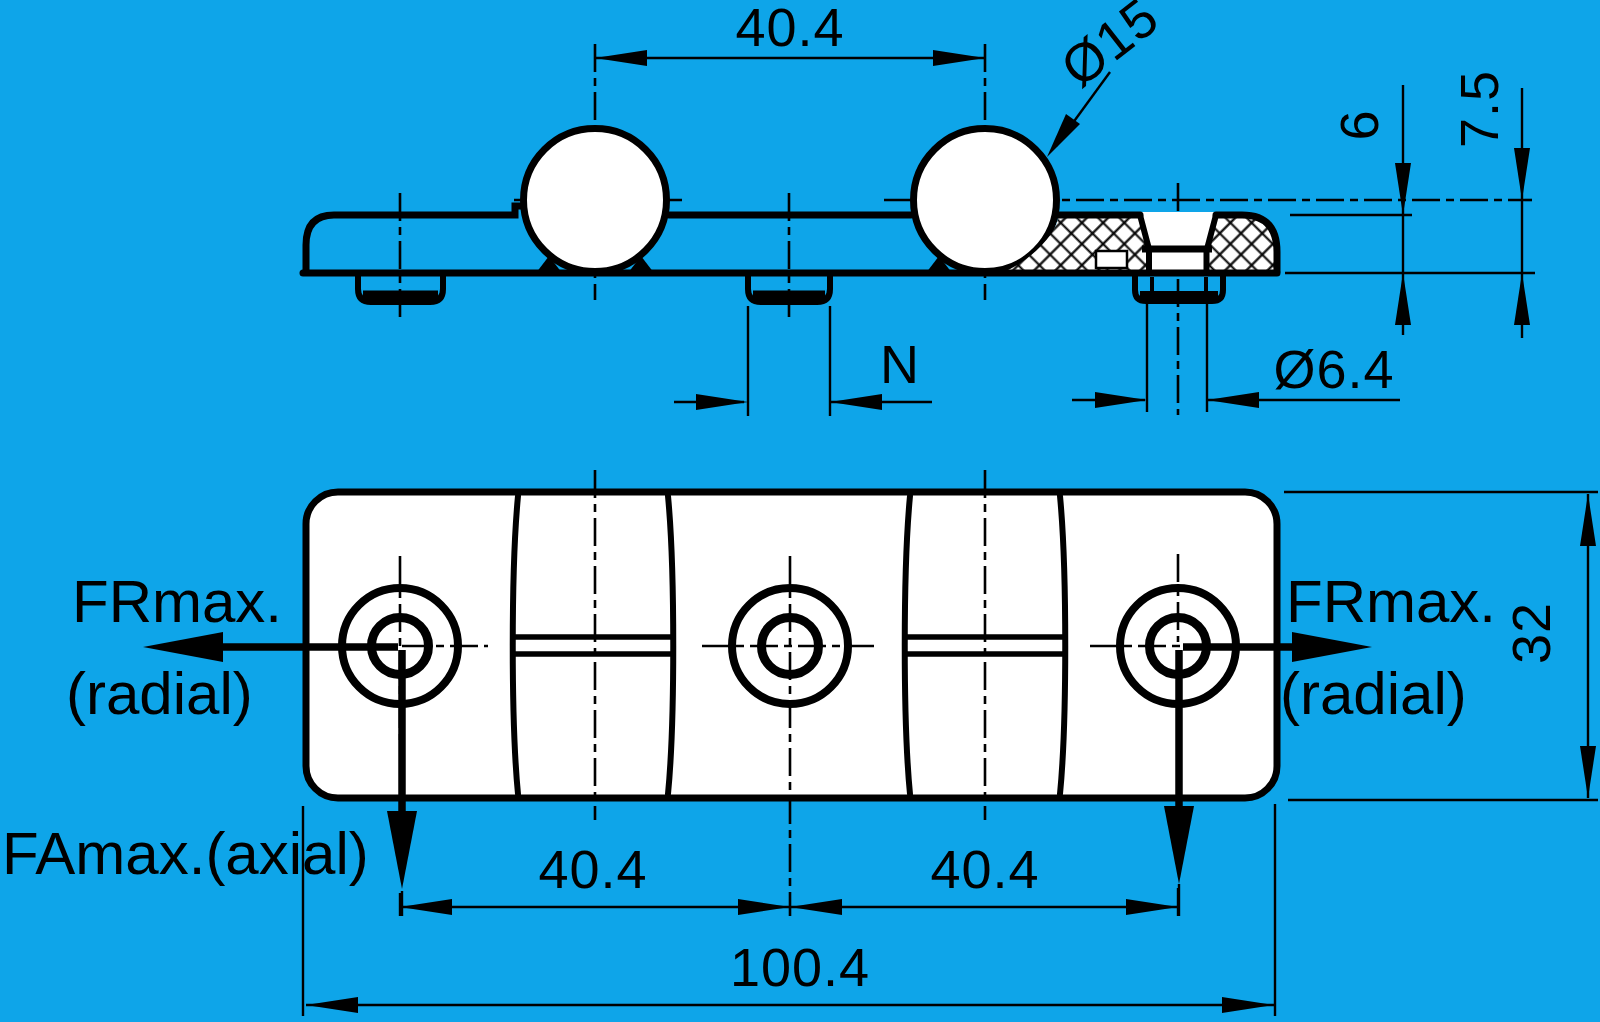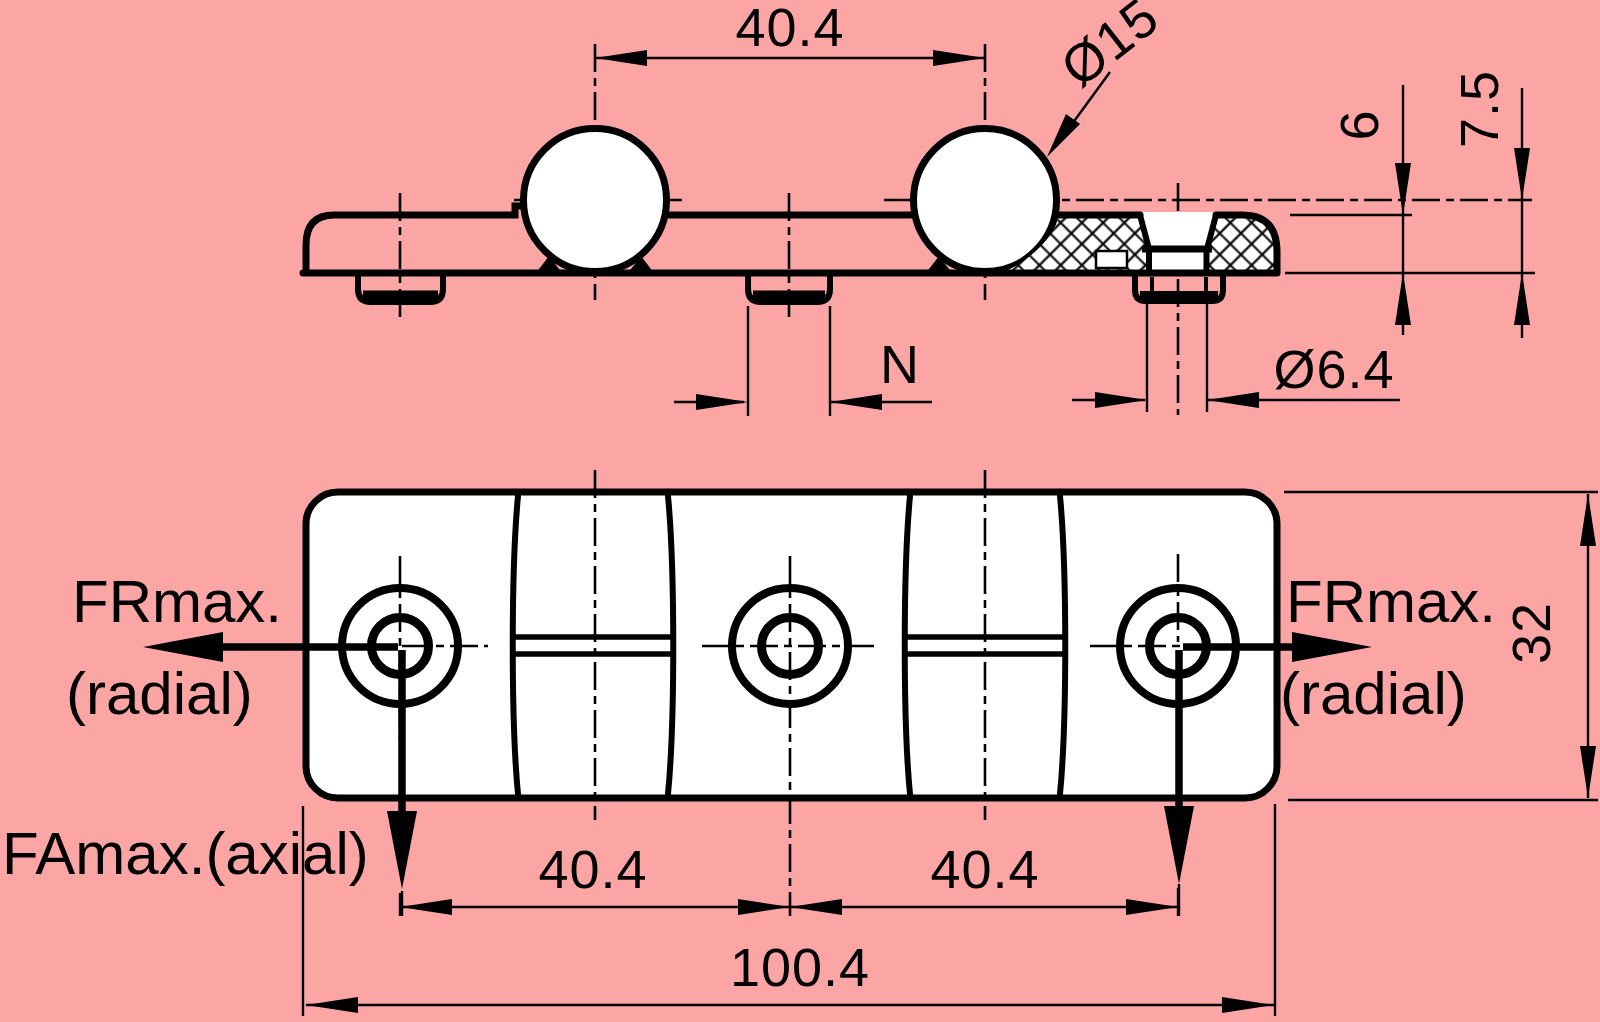--- a/index.html
+++ b/index.html
@@ -1,16 +1,16 @@
 <!DOCTYPE html>
 <html><head>
 <meta charset="utf-8">
 <style>
   html,body{margin:0;padding:0;background:#fff;}
-  .canvas{position:relative;width:1600px;height:1022px;background:#fca5a5;overflow:hidden;
+  .canvas{position:relative;width:1600px;height:1022px;background:#0ea5e9;overflow:hidden;
           font-family:"Liberation Sans", sans-serif;}
   svg{display:block;}
   text{fill:#000;font-family:"Liberation Sans", sans-serif;}
   .dim-txt{font-size:54px;letter-spacing:1px;}
   .lbl-txt{font-size:60px;letter-spacing:0px;}
   .thin{stroke:#000;stroke-width:2.4;fill:none;}
   .cl{stroke:#000;stroke-width:2.6;fill:none;stroke-dasharray:28 6 8 6;}
   .out{stroke:#000;stroke-width:7;fill:none;stroke-linecap:round;}
   .out2{stroke:#000;stroke-width:6;fill:none;stroke-linecap:round;}
   .arr{fill:#000;stroke:none;}

